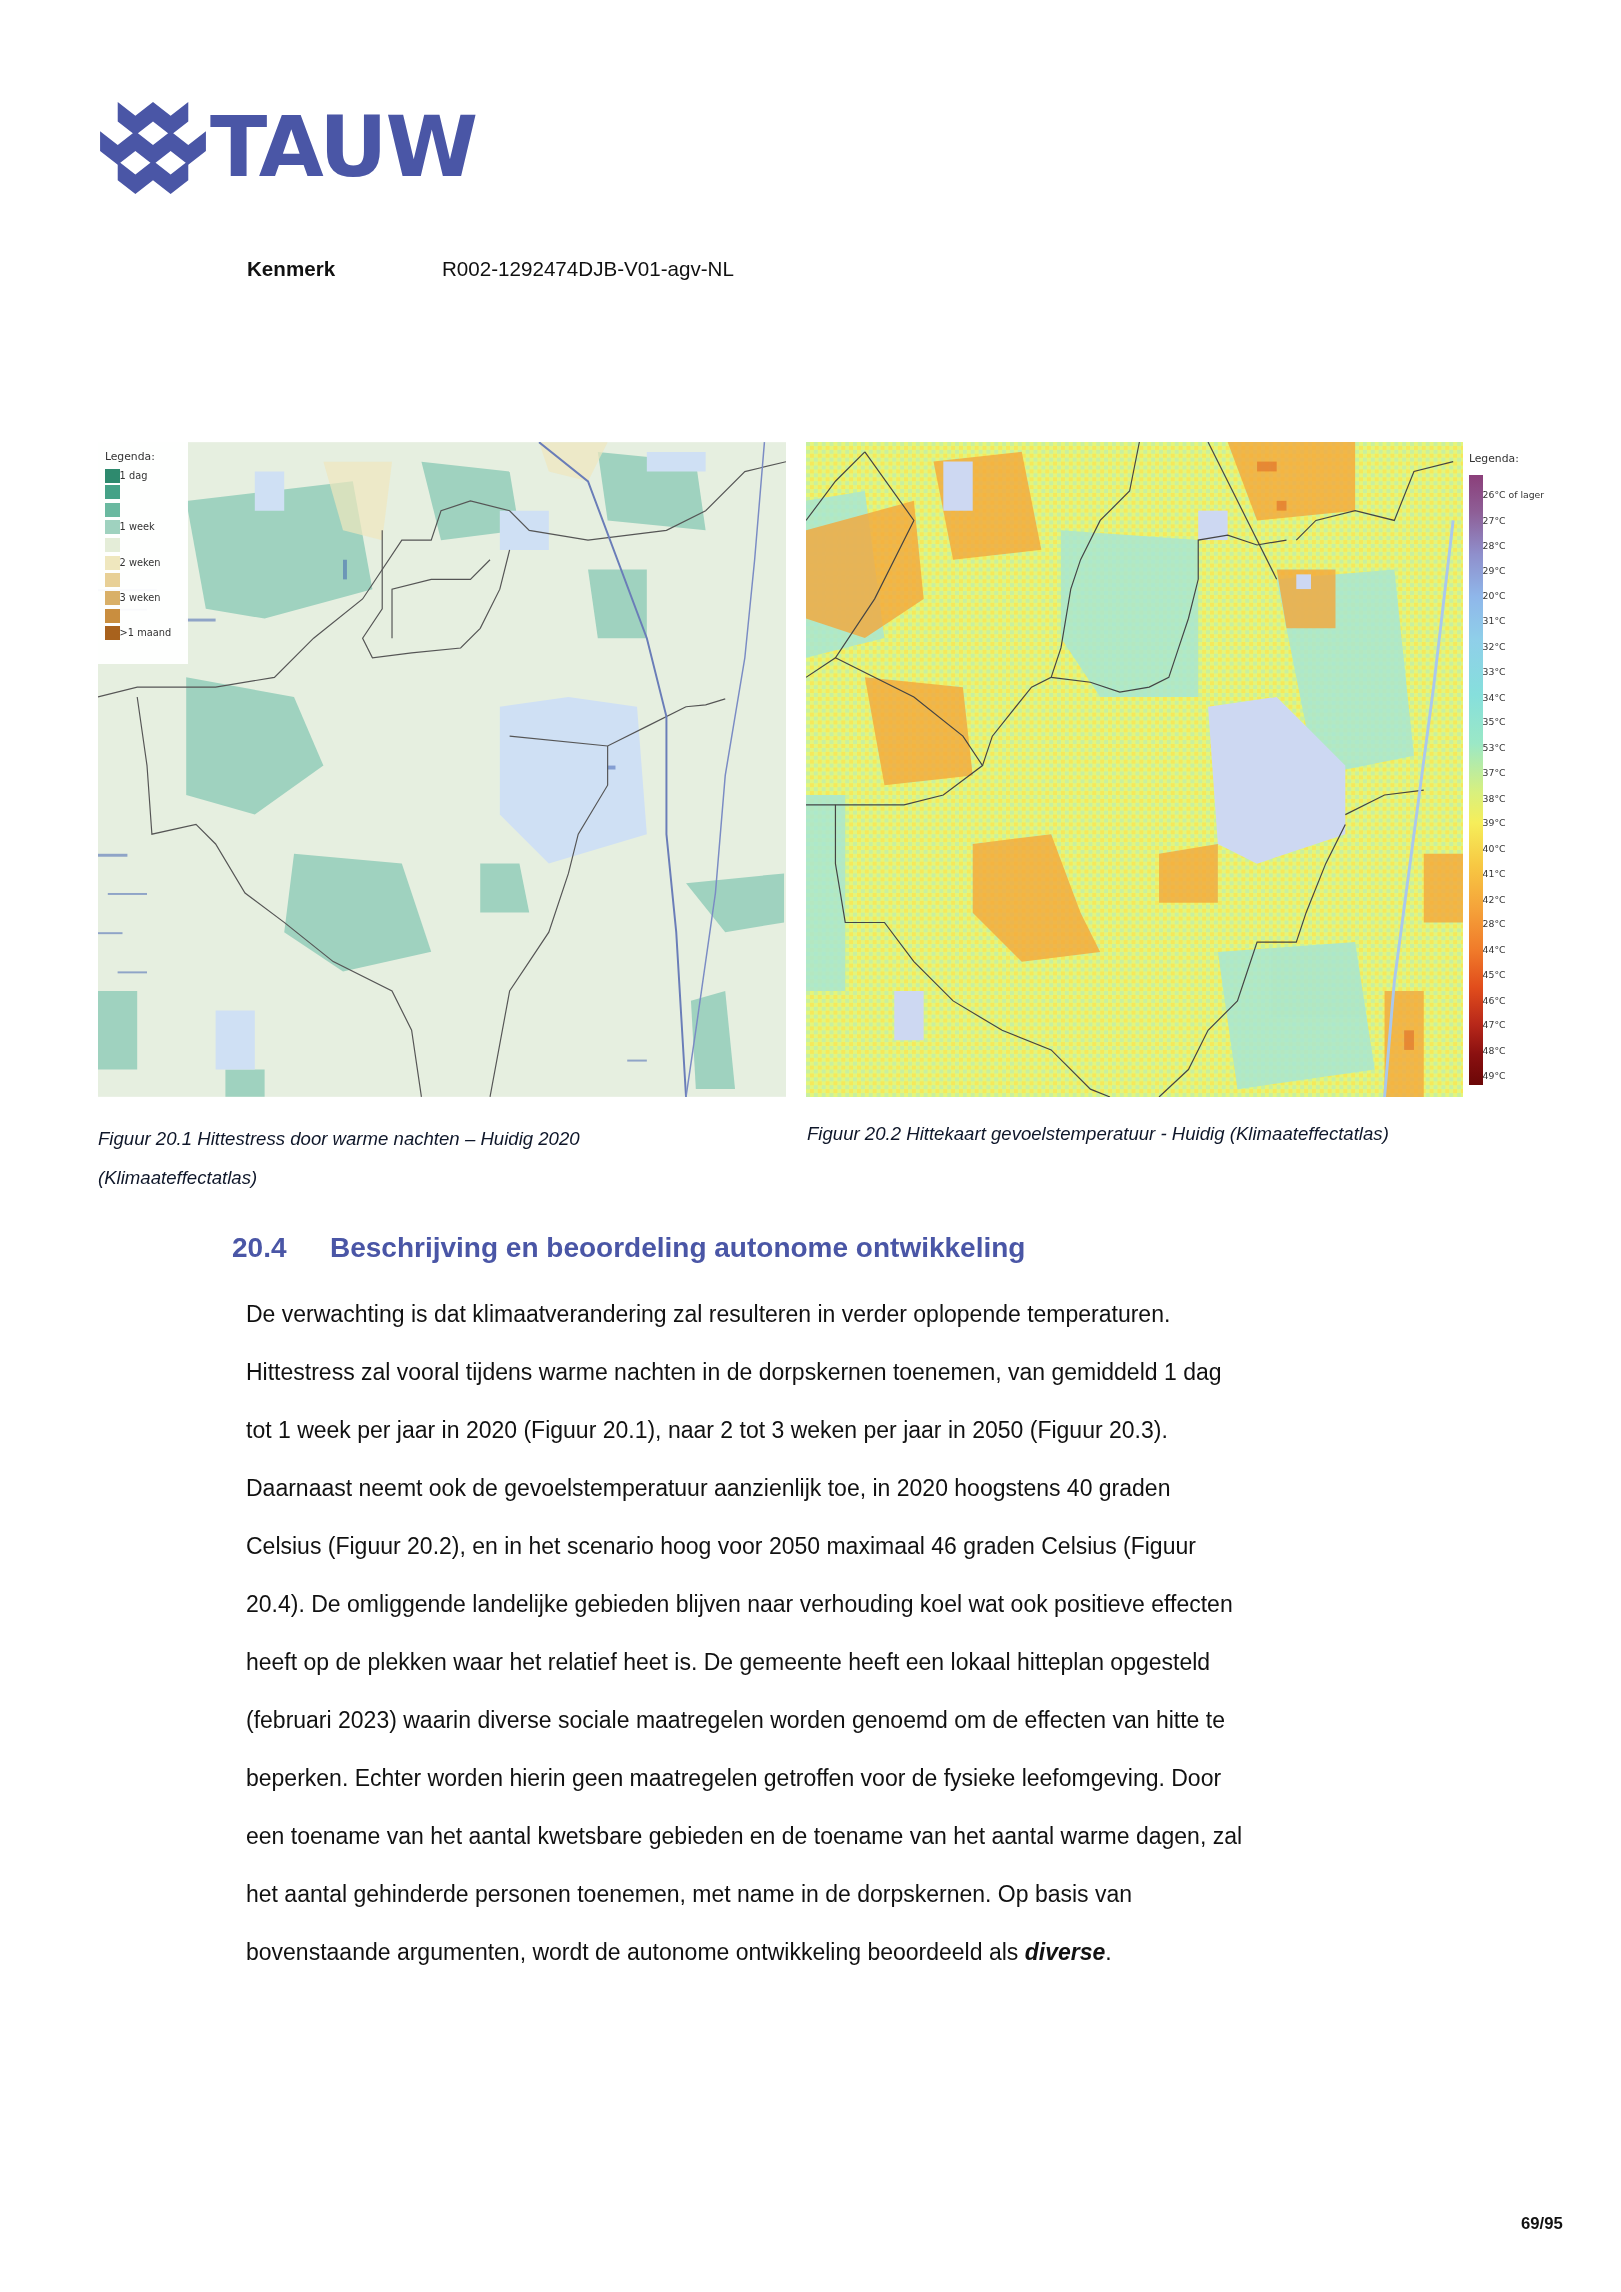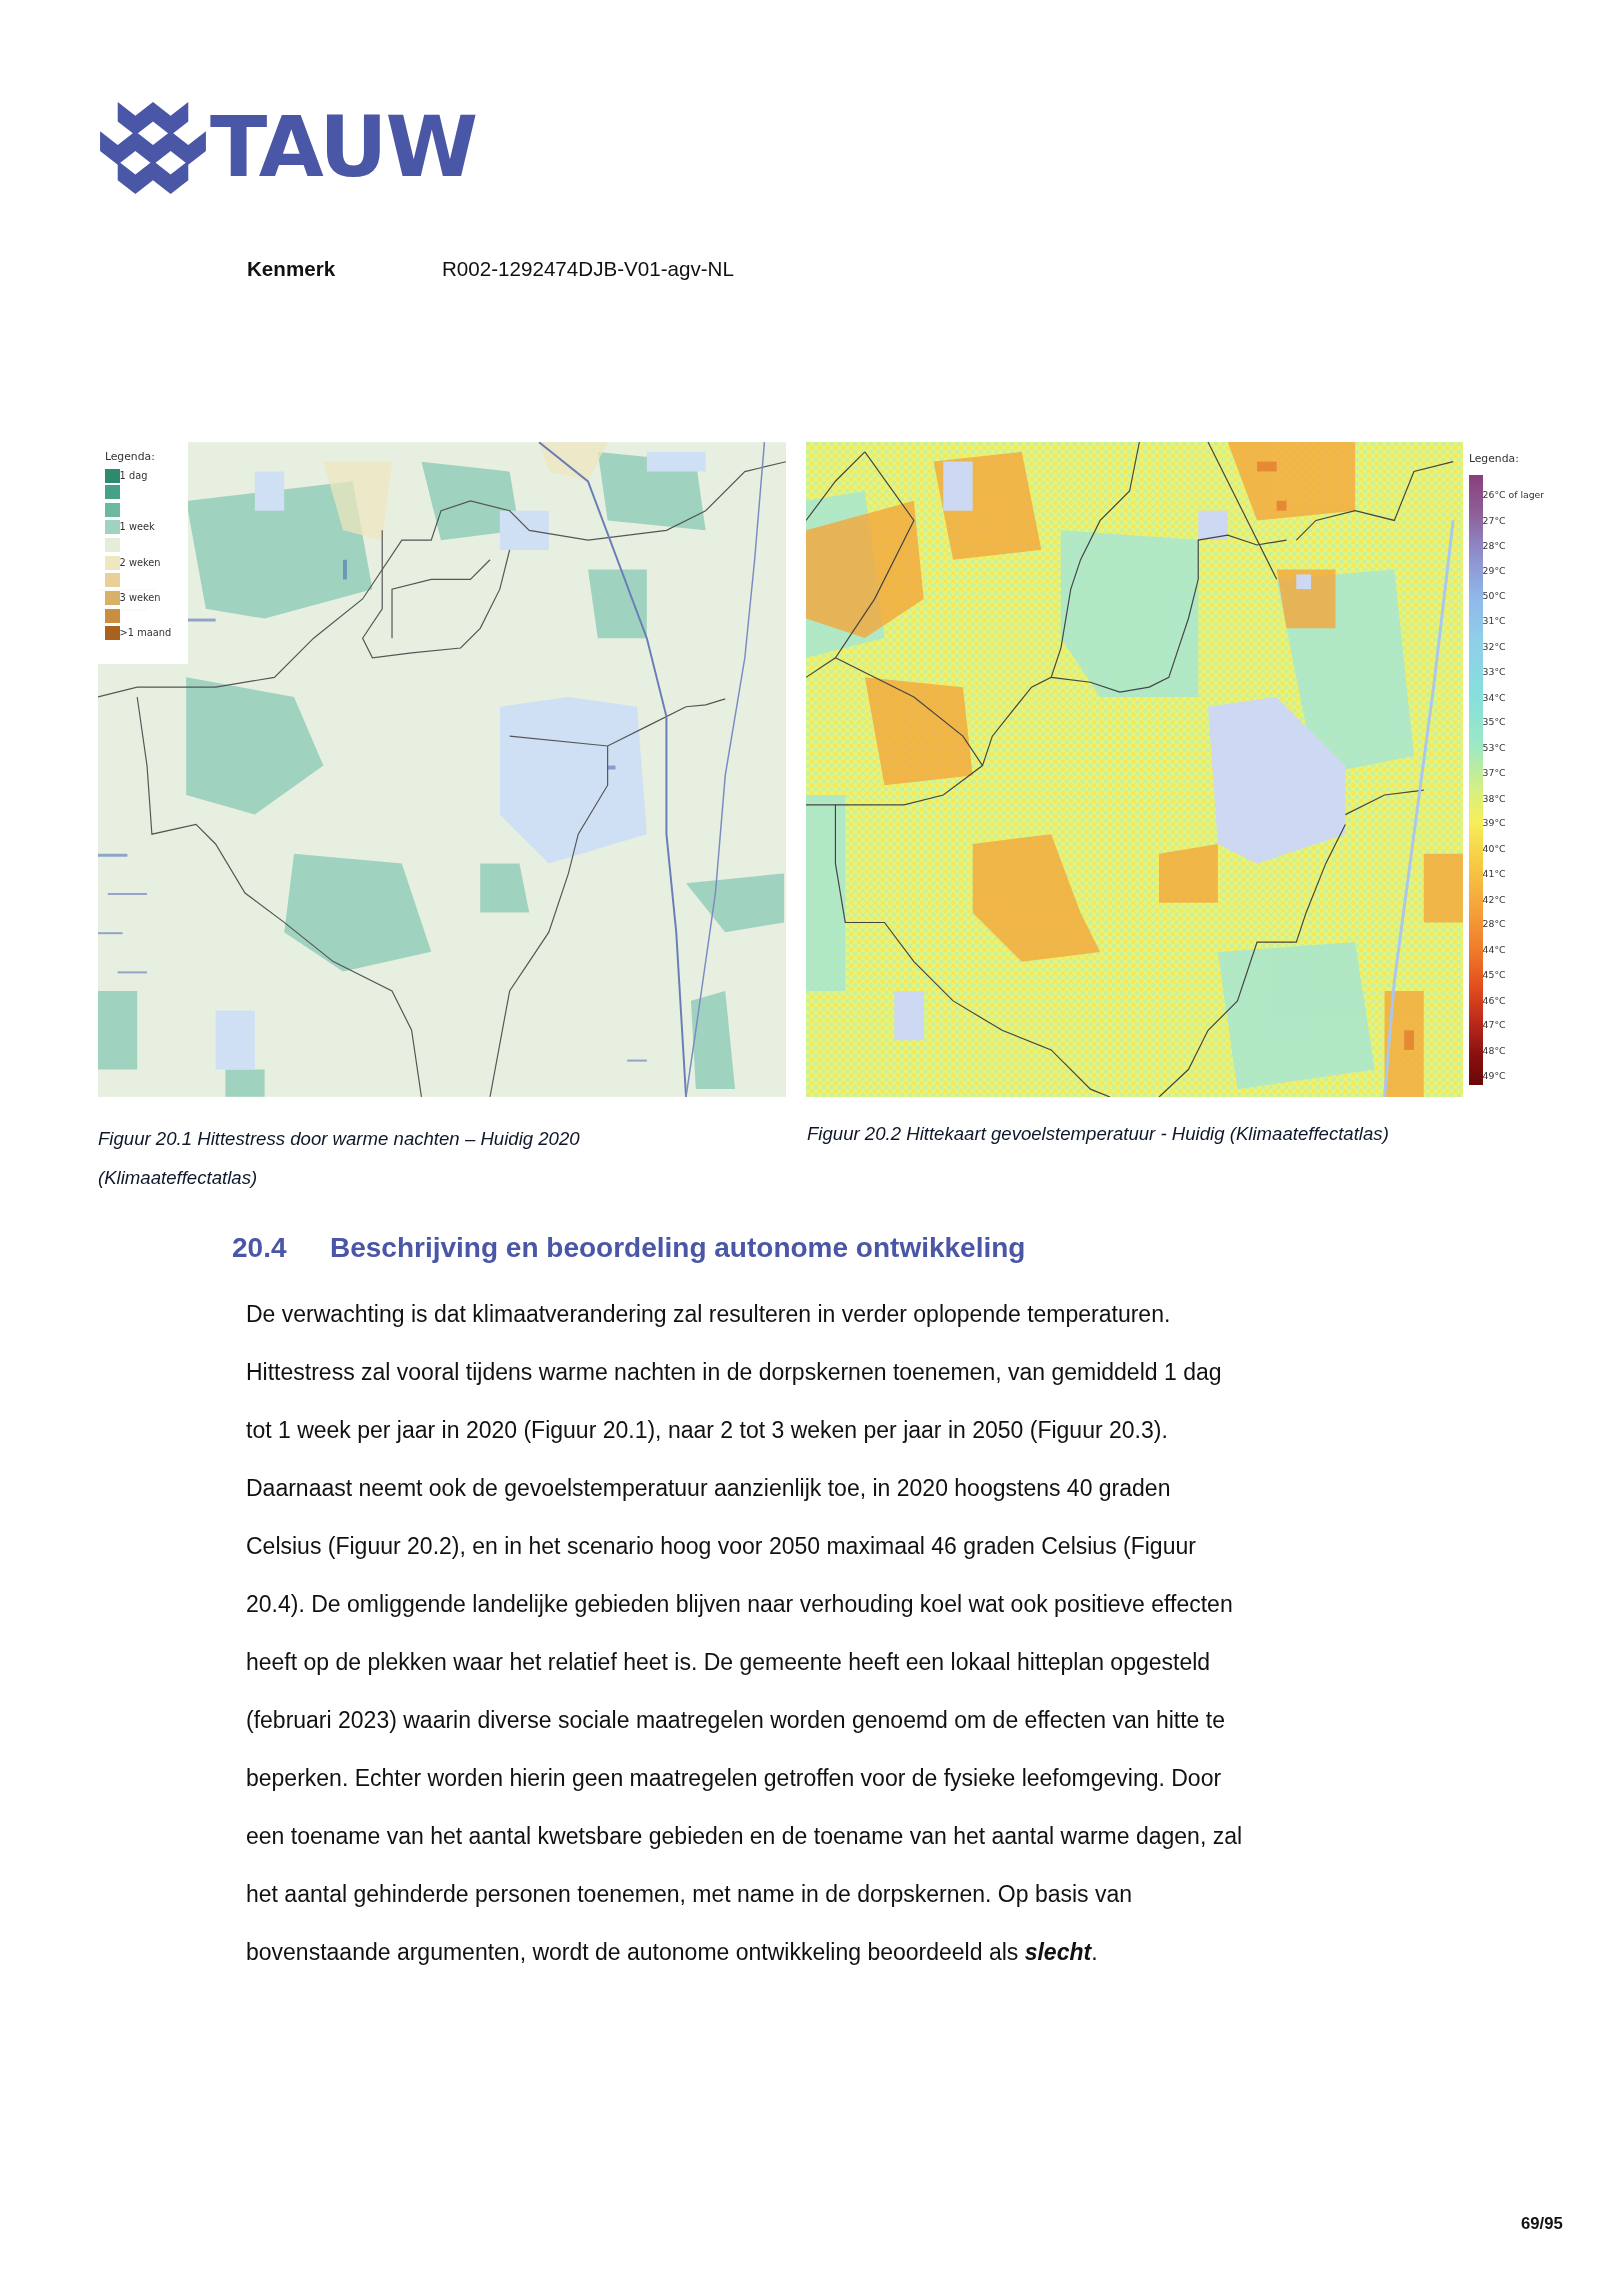--- a/index.html
+++ b/index.html
@@ -199,21 +199,21 @@
   </svg>
 </div>
 
 <div class="abs legend2">
   <span class="lg-title">Legenda:</span>
   <div class="bar"></div>
   <span class="tick" style="top:47px">26°C of lager</span>
   <span class="tick" style="top:73px">27°C</span>
   <span class="tick" style="top:98px">28°C</span>
   <span class="tick" style="top:123px">29°C</span>
-  <span class="tick" style="top:148px">50°C</span>
+  <span class="tick" style="top:148px">20°C</span>
   <span class="tick" style="top:173px">31°C</span>
   <span class="tick" style="top:199px">32°C</span>
   <span class="tick" style="top:224px">33°C</span>
   <span class="tick" style="top:250px">34°C</span>
   <span class="tick" style="top:274px">35°C</span>
   <span class="tick" style="top:300px">53°C</span>
   <span class="tick" style="top:325px">37°C</span>
   <span class="tick" style="top:351px">38°C</span>
   <span class="tick" style="top:375px">39°C</span>
   <span class="tick" style="top:401px">40°C</span>
@@ -246,17 +246,17 @@
   <span class="line">Hittestress zal vooral tijdens warme nachten in de dorpskernen toenemen, van gemiddeld 1 dag</span>
   <span class="line">tot 1 week per jaar in 2020 (Figuur 20.1), naar 2 tot 3 weken per jaar in 2050 (Figuur 20.3).</span>
   <span class="line">Daarnaast neemt ook de gevoelstemperatuur aanzienlijk toe, in 2020 hoogstens 40 graden</span>
   <span class="line">Celsius (Figuur 20.2), en in het scenario hoog voor 2050 maximaal 46 graden Celsius (Figuur</span>
   <span class="line">20.4). De omliggende landelijke gebieden blijven naar verhouding koel wat ook positieve effecten</span>
   <span class="line">heeft op de plekken waar het relatief heet is. De gemeente heeft een lokaal hitteplan opgesteld</span>
   <span class="line">(februari 2023) waarin diverse sociale maatregelen worden genoemd om de effecten van hitte te</span>
   <span class="line">beperken. Echter worden hierin geen maatregelen getroffen voor de fysieke leefomgeving. Door</span>
   <span class="line">een toename van het aantal kwetsbare gebieden en de toename van het aantal warme dagen, zal</span>
   <span class="line">het aantal gehinderde personen toenemen, met name in de dorpskernen. Op basis van</span>
-  <span class="line"><span>bovenstaande argumenten, wordt de autonome ontwikkeling beoordeeld als </span><b>slecht</b><span>.</span></span>
+  <span class="line"><span>bovenstaande argumenten, wordt de autonome ontwikkeling beoordeeld als </span><b>diverse</b><span>.</span></span>
 </div>
 
 <div class="abs page-num">69/95</div>
 
 
 </body></html>

